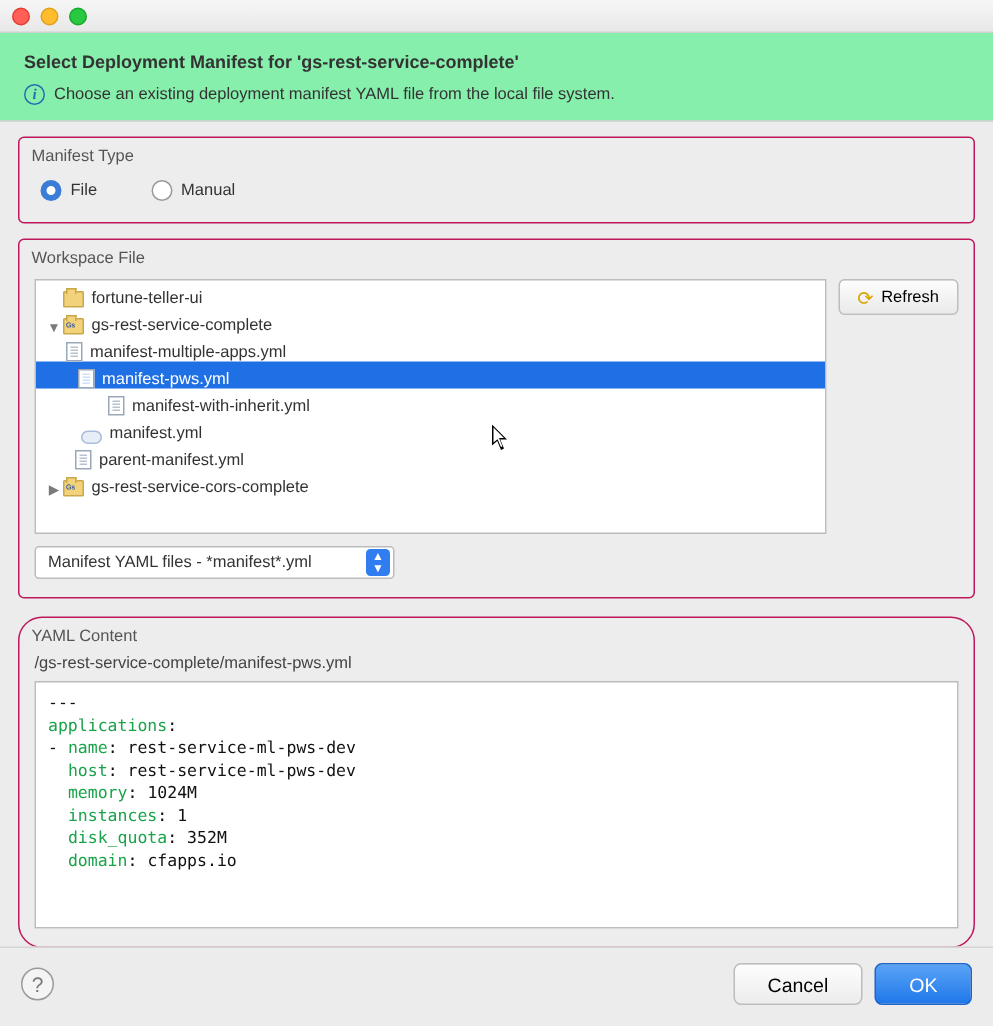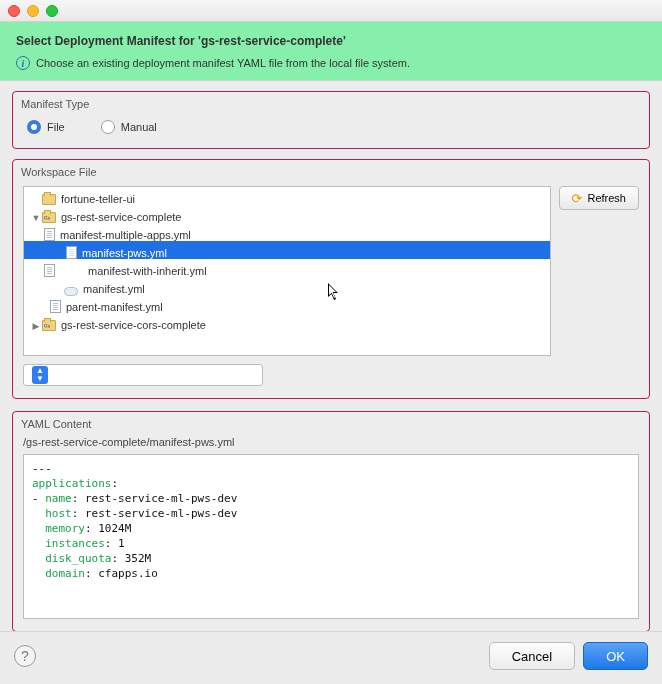--- a/index.html
+++ b/index.html
@@ -124,21 +124,21 @@
   display:flex; align-items:center; justify-content:space-between;
   width:240px; height:22px;
   background:#fff; border:1px solid #bcbcbc; border-radius:3px;
   font-size:11px; padding:0 2px 0 8px;
 }
 .filter-select .arrows{
   width:16px; height:18px; background:#2f7df0;
   border-radius:3px; color:#fff; font-size:8px; line-height:8px;
   display:flex; flex-direction:column; align-items:center; justify-content:center;
 }
-.yaml-sec { margin-top:12px; }
+.yaml-sec { margin-top:12px;border-radius:16px; }
 .yaml-path { font-size:11px; color:#444; padding:2px 10px 6px 10px;}
 .yaml-pre {
   margin:0 10px 12px 10px; background:#fff; border:1px solid #bcbcbc;
   height:165px; padding:6px 8px;
   font-family: Menlo,Monaco,Consolas,monospace; font-size:11px;
   color:#111; white-space:pre; line-height:15px;
 }
 .kw { color:#19a34a; }
 .footer {
   position:absolute; left:0; right:0; bottom:0;
@@ -215,29 +215,29 @@
         <span class="tw">▼</span>
         <span class="ico-folder">
             <span class="decor">ᴳˢ</span>
           </span>
         <span class="label">gs-rest-service-complete</span>
       </div>
       <div class="tree-row" style="padding-left:20px;">
         <span class="ico-file"></span>
         <span class="label">manifest-multiple-apps.yml</span>
       </div>
-      <div class="tree-row selected" style="padding-left:42px;">
+      <div class="tree-row selected" style="padding-left:28px;">
         <span class="ico-file sel"></span>
         <span class="label">manifest-pws.yml</span>
       </div>
-      <div class="tree-row" style="padding-left:20px;gap:28px;">
+      <div class="tree-row" style="padding-left:48px;">
         <span class="ico-file"></span>
         <span class="label">manifest-with-inherit.yml</span>
       </div>
-      <div class="tree-row" style="padding-left:38px;">
+      <div class="tree-row" style="padding-left:28px;">
         <span class="ico-cloud"></span>
         <span class="label">manifest.yml</span>
       </div>
       <div class="tree-row" style="padding-left:26px;">
         <span class="ico-file"></span>
         <span class="label">parent-manifest.yml</span>
       </div>
       <div class="tree-row" style="padding-left:6px;">
         <span class="tw">▶</span>
         <span class="ico-folder">
@@ -246,20 +246,21 @@
         <span class="label">gs-rest-service-cors-complete</span>
       </div>
     </div>
     <button class="refresh-btn">
       <span class="refresh-glyph">⟳</span>
       <span>Refresh</span>
     </button>
   </div>
   <div class="filter-row">
     <div class="filter-select">
+      <span>Manifest YAML files - *manifest*.yml</span>
       <span class="arrows">▲<br>▼</span>
     </div>
   </div>
 </div>
 
 <div class="section yaml-sec">
   <div class="section-label">YAML Content</div>
   <div class="yaml-path">/gs-rest-service-complete/manifest-pws.yml</div>
   <pre class="yaml-pre">---
 <span class="kw">applications</span>:

